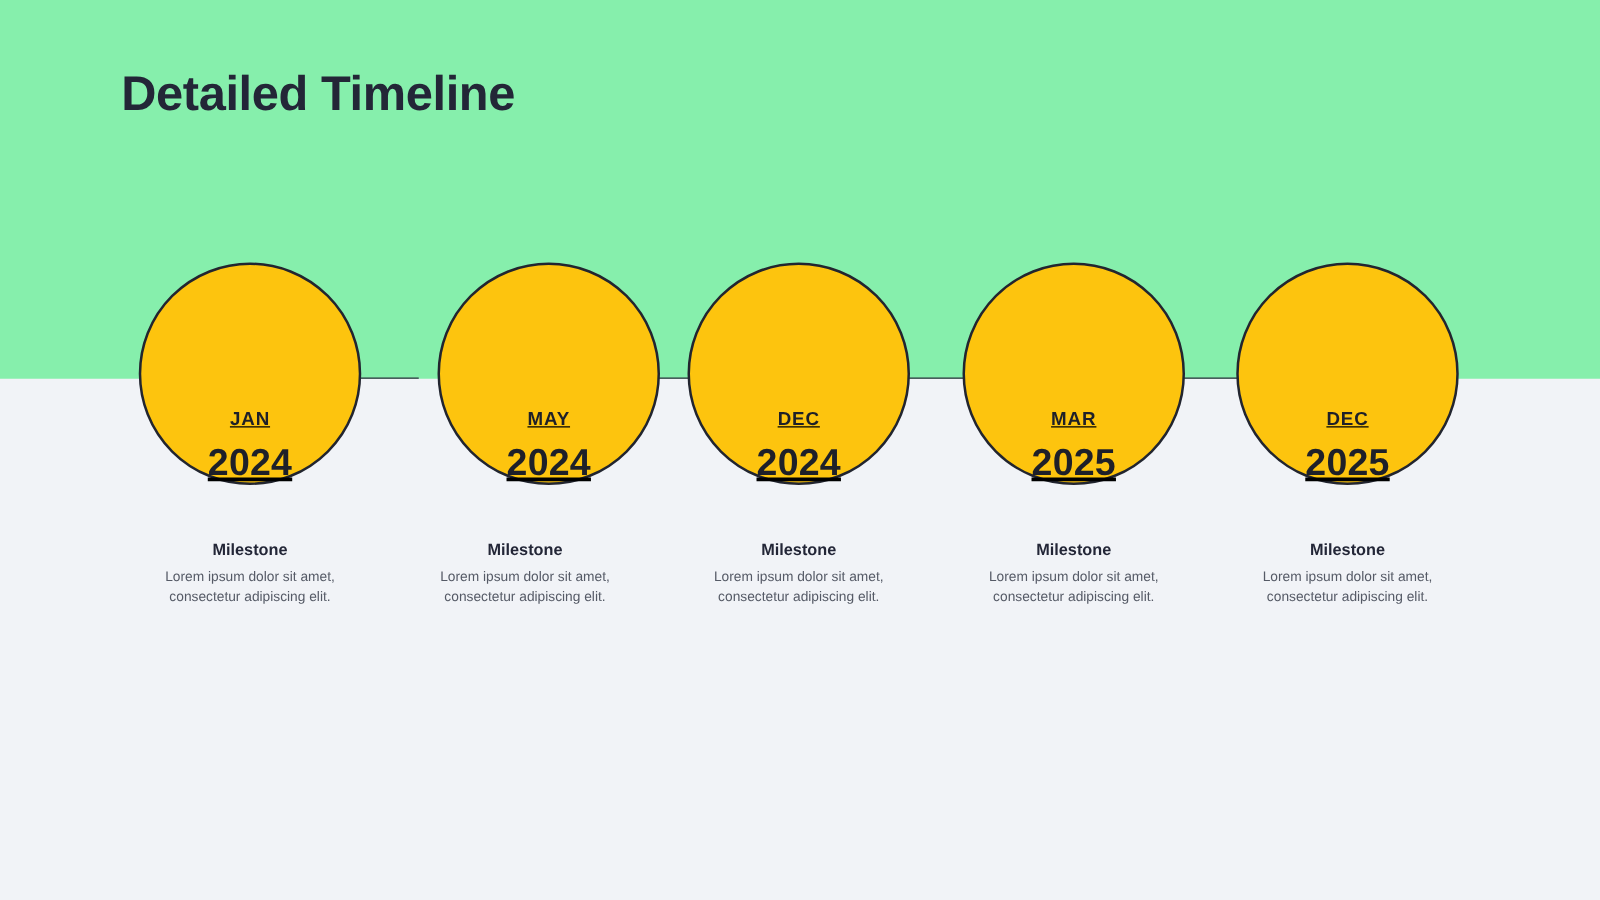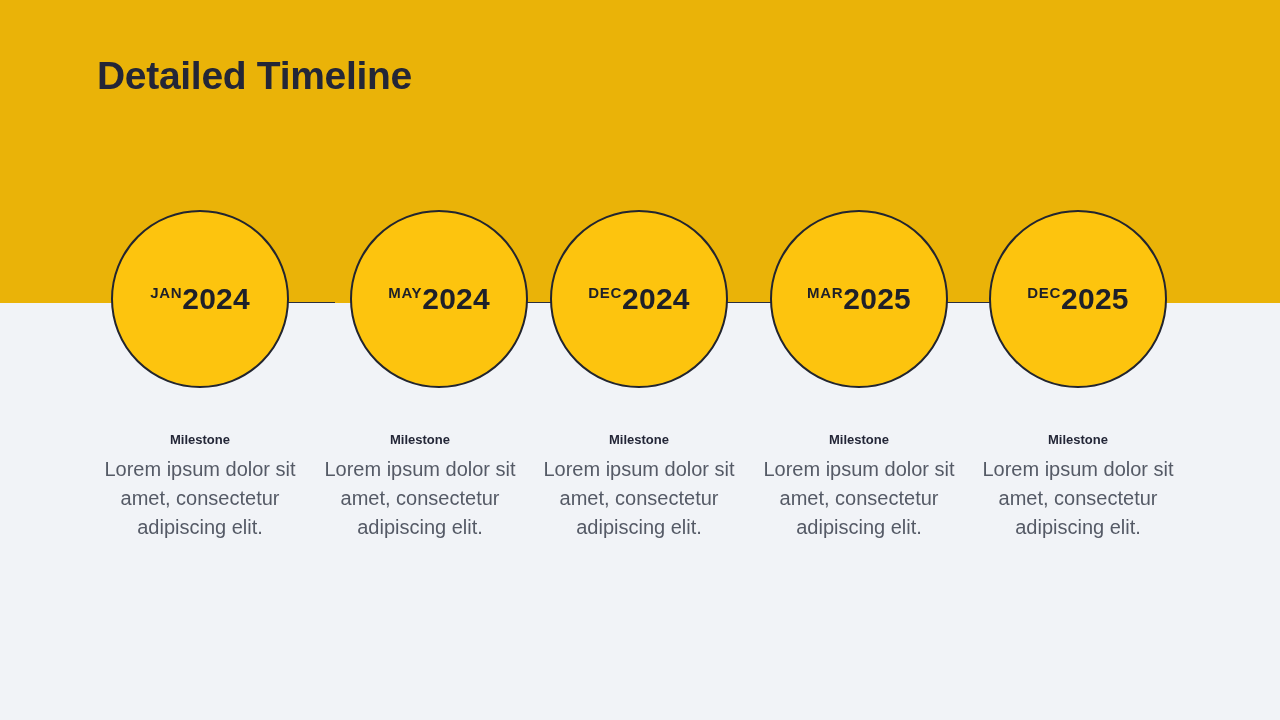--- a/index.html
+++ b/index.html
@@ -15,21 +15,21 @@
     font-family: "Liberation Sans", sans-serif;
     position: relative;
   }
 
   
   #slide {
     position: absolute;
     inset: 0;
     width: 1280px;
     height: 700px;
-    background: #eab308;
+    background: #86efac;
   }
   .band-lower {
     position: absolute;
     left: 0;
     top: 303px;
     width: 1280px;
     height: 417px;
     background: #f1f3f7;
   }
 
@@ -64,24 +64,25 @@
 
   .node {
     position: absolute;
     width: 178px;
     height: 178px;
     border-radius: 50%;
     background: #fdc40e;
     border: 2px solid #22252f;
     box-sizing: border-box;
     display: flex;
-    flex-direction: row;
+    flex-direction: column;
     align-items: center;
-    justify-content: center;
+    justify-content: flex-end;
     z-index: 3;
+    text-decoration: underline;
   }
   .node-month {
     font-size: 15px;
     font-weight: bold;
     letter-spacing: 0.7px;
     color: #1e2029;
     line-height: 1;
     margin-bottom: 13px;
   }
   .node-year {
@@ -99,21 +100,21 @@
     z-index: 2;
   }
   .caption-title {
     font-size: 13px;
     font-weight: bold;
     color: #232637;
     line-height: 1.2;
     margin-bottom: 7px;
   }
   .caption-body {
-    font-size: 20px;
+    font-size: 11px;
     font-weight: normal;
     color: #555a66;
     line-height: 1.45;
   }
 </style>
 </head>
 <body>
 
 <div id="slide">
 

